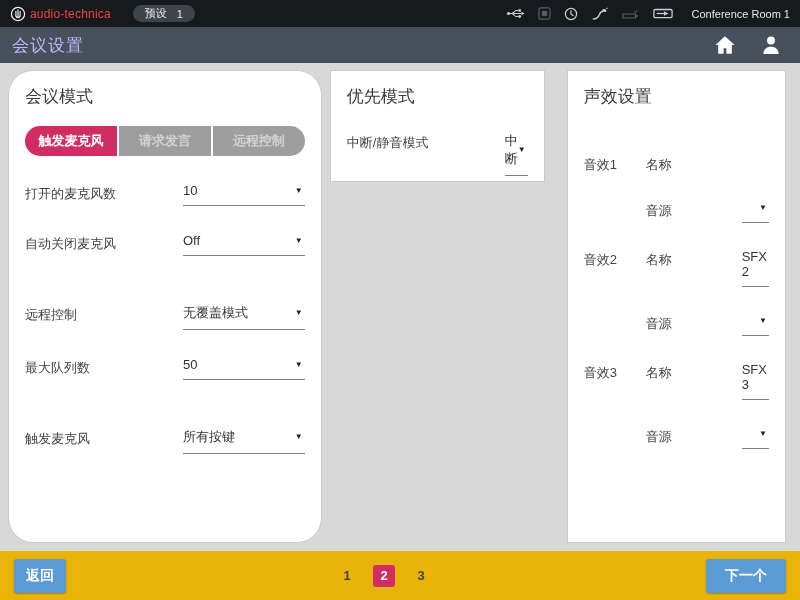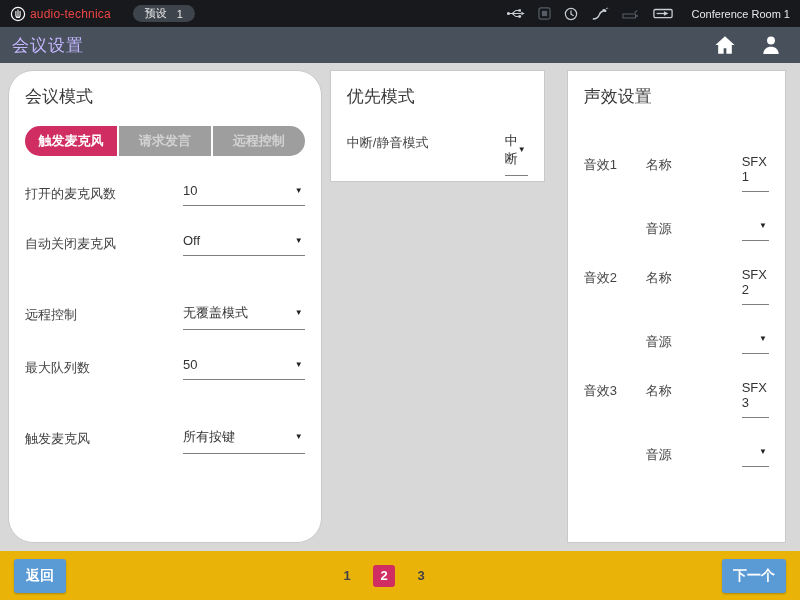--- a/index.html
+++ b/index.html
@@ -48,21 +48,21 @@
   .arrow { font-size:8px; color:#222; line-height:1; }
 
   
   .sfx-row { display:flex; align-items:flex-start; margin-top:26px; }
   .sfx-group { width:62px; font-size:13px; color:#444; padding-top:2px; flex:none; }
   .sfx-sub { width:96px; font-size:13px; color:#444; padding-top:2px; flex:none; }
 
   
   .footer { height:49px; background:#eab308; display:flex; align-items:center; padding:0 14px; position:relative; }
   .btn { background:#5b9bd5; color:#fff; font-size:14px; font-weight:bold; border:none;
-    border-radius:3px; padding:8px 0; width:64px; text-align:center; cursor:pointer;
+    border-radius:3px; padding:8px 0; width:80px; text-align:center; cursor:pointer;
     box-shadow:0 1px 2px rgba(0,0,0,.25); }
   .btn.back { width:52px; }
   .pager { position:absolute; left:48%; top:50%; transform:translate(-50%,-50%);
     display:flex; align-items:center; gap:15px; }
   .page-num { font-size:13px; font-weight:bold; color:#444; width:22px; height:22px;
     display:flex; align-items:center; justify-content:center; border-radius:3px; cursor:pointer; }
   .page-num.active { background:#d02e62; color:#fff; }
 </style>
 </head>
 <body>
@@ -213,23 +213,20 @@
         </div>
       </div>
     </div>
 
     <div class="card sfx-card">
       <div class="card-title">声效设置</div>
 
       <div class="sfx-row" style="margin-top:46px;">
         <div class="sfx-group">音效1</div>
         <div class="sfx-sub">名称</div>
-        <div class="fctrl" style="flex:1;">
-          <span class="fvalue">SFX 1</span>
-        </div>
       </div>
       <div class="sfx-row">
         <div class="sfx-group"></div>
         <div class="sfx-sub">音源</div>
         <div class="fctrl" style="flex:1;">
           <span class="fvalue"></span>
           <span class="arrow">▼</span>
         </div>
       </div>
 

